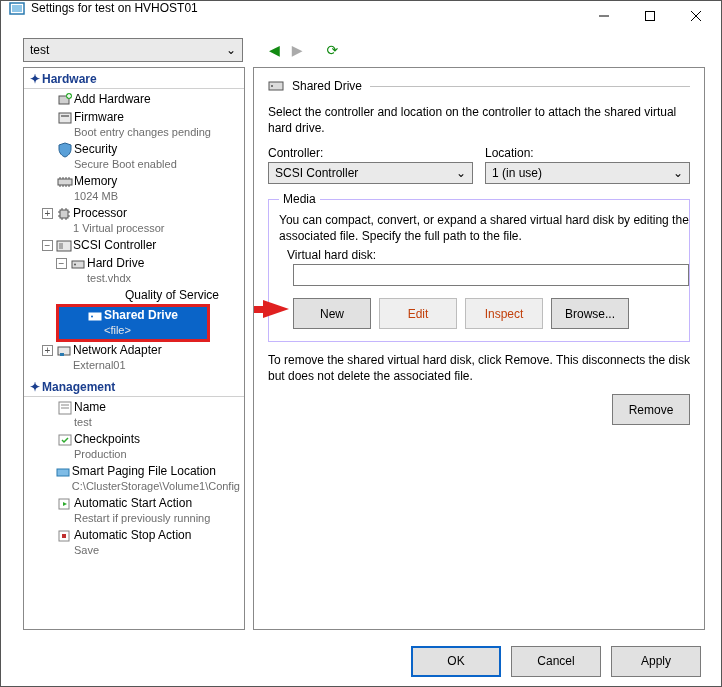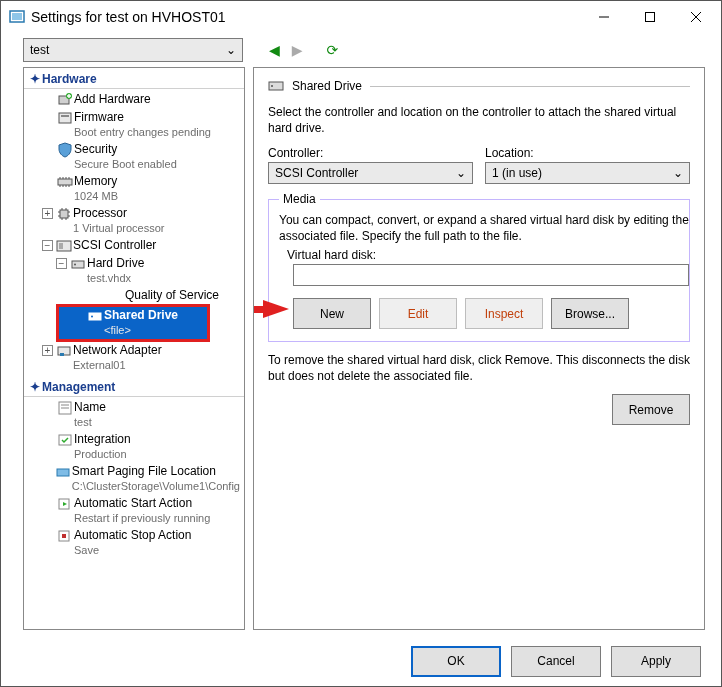--- a/index.html
+++ b/index.html
@@ -1,18 +1,18 @@
 <!DOCTYPE html>
 <html><head>
 <meta charset="utf-8">
 <style>
   * { box-sizing: border-box; font-family: "Segoe UI", Tahoma, sans-serif; }
   body { margin: 0; background: #fff; }
   .window { width: 722px; height: 687px; border: 1px solid #555; display: flex; flex-direction: column; background: #fff; }
-  .titlebar { height: 32px; display: flex; align-items: center; padding: 0 2px 0 8px; font-size: 14px; }
+  .titlebar { height: 32px; display: flex; align-items: flex-start; padding: 0 2px 0 8px; font-size: 12px; }
   .titlebar .icon { width: 16px; height: 16px; margin-right: 6px; }
   .titlebar .title { flex: 1; }
   .titlebar .ctl { width: 46px; height: 30px; display: flex; align-items: center; justify-content: center; cursor: pointer; }
   .toolbar { height: 34px; display: flex; align-items: center; padding: 4px 16px 4px 22px; gap: 12px; }
   .vm-select { width: 220px; height: 24px; border: 1px solid #7a7a7a; background: #eaeaea; font-size: 12px; padding: 0 6px; display: flex; align-items: center; justify-content: space-between; }
   .nav-arrows { display: flex; align-items: center; gap: 4px; margin-left: 10px; }
   .nav-arrow { font-size: 14px; padding: 2px 4px; color: #128a12; }
   .nav-arrow.disabled { color: #aaa; }
   .refresh { color: #128a12; font-size: 14px; margin-left: 8px; cursor: pointer; }
   .body { flex: 1; display: flex; padding: 0 16px 6px 22px; gap: 8px; overflow: hidden; }
@@ -263,21 +263,21 @@
 
       <div class="node indent1">
         <span class="expander"></span>
         <span class="iconcell">
             <svg class="ico-sm" viewBox="0 0 16 16">
               <rect x="2" y="3" width="12" height="10" fill="#fff" stroke="#888"></rect>
               <path d="M5 8l2 2 4-4" stroke="#2eab2e" stroke-width="1.5" fill="none"></path>
             </svg>
           </span>
         <span class="txt">
-            <span>Integration</span>
+            <span>Checkpoints</span>
             <span class="sub">Production</span>
           </span>
       </div>
 
       <div class="node indent1">
         <span class="expander"></span>
         <span class="iconcell">
             <svg class="ico-sm" viewBox="0 0 16 16">
               <rect x="2" y="5" width="12" height="7" fill="#7fbce6" stroke="#2a7ab0"></rect>
             </svg>

